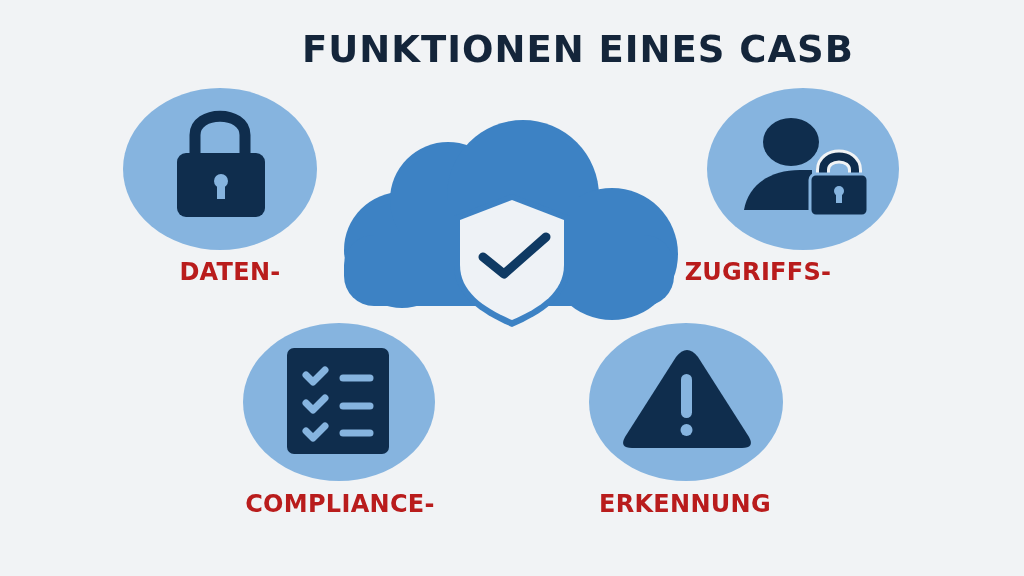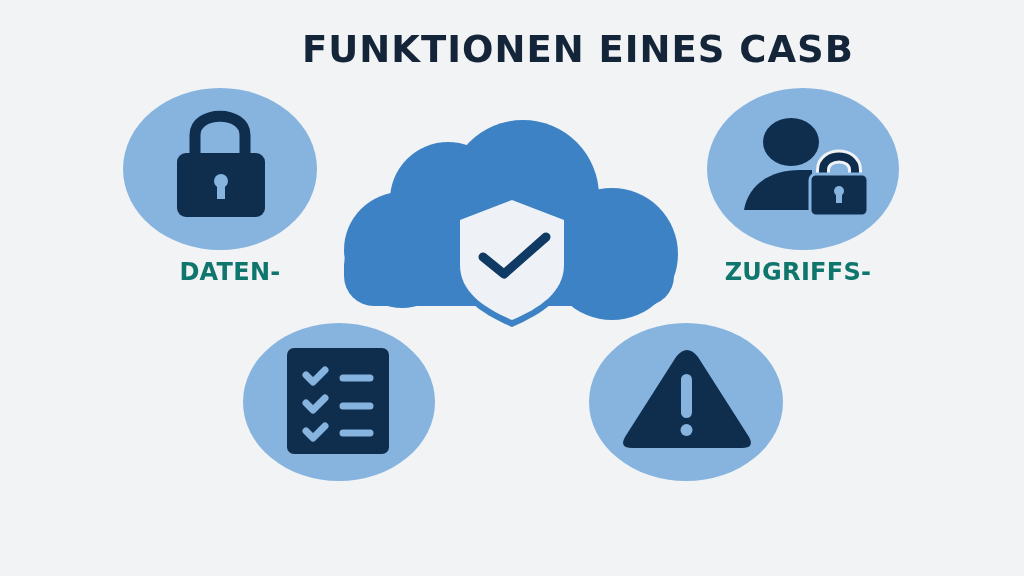--- a/index.html
+++ b/index.html
@@ -32,30 +32,30 @@
       left: 0;
       top: 0;
       width: 1024px;
       height: 576px;
     }
     .label {
       position: absolute;
       text-align: center;
       font-size: 24px;
       font-weight: bold;
-      color: #0f766e;
+      color: #b91c1c;
       line-height: 31px;
       letter-spacing: 0.3px;
     }
     .label span {
       display: block;
       white-space: nowrap;
     }
     #label-1 { left: 60px;  width: 340px; top: 257px; }
-    #label-2 { left: 648px; width: 300px; top: 257px; }
+    #label-2 { left: 608px; width: 300px; top: 257px; }
     #label-3 { left: 190px; width: 300px; top: 489px; }
     #label-4 { left: 535px; width: 300px; top: 489px; }
   </style>
 </head>
 <body>
 
 <div class="title">FUNKTIONEN EINES CASB</div>
 
 <svg class="art" width="1024" height="576" viewBox="0 0 1024 576" xmlns="http://www.w3.org/2000/svg">
 
@@ -126,16 +126,18 @@
 
 <div class="label" id="label-1">
   <span>DATEN-</span>
 </div>
 
 <div class="label" id="label-2">
   <span>ZUGRIFFS-</span>
 </div>
 
 <div class="label" id="label-3">
+  <span>COMPLIANCE-</span>
 </div>
 
 <div class="label" id="label-4">
+  <span>ERKENNUNG</span>
 </div>
 
 </body></html>

